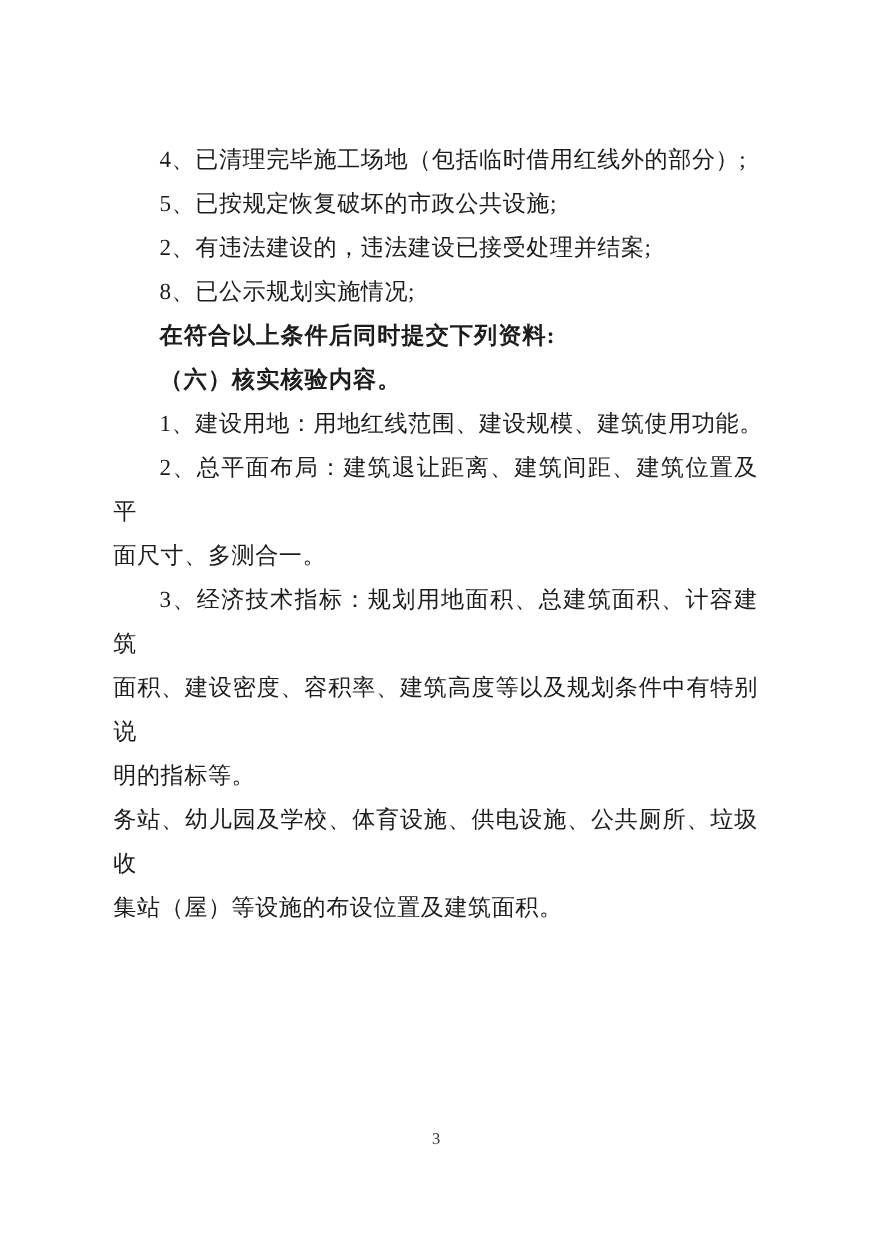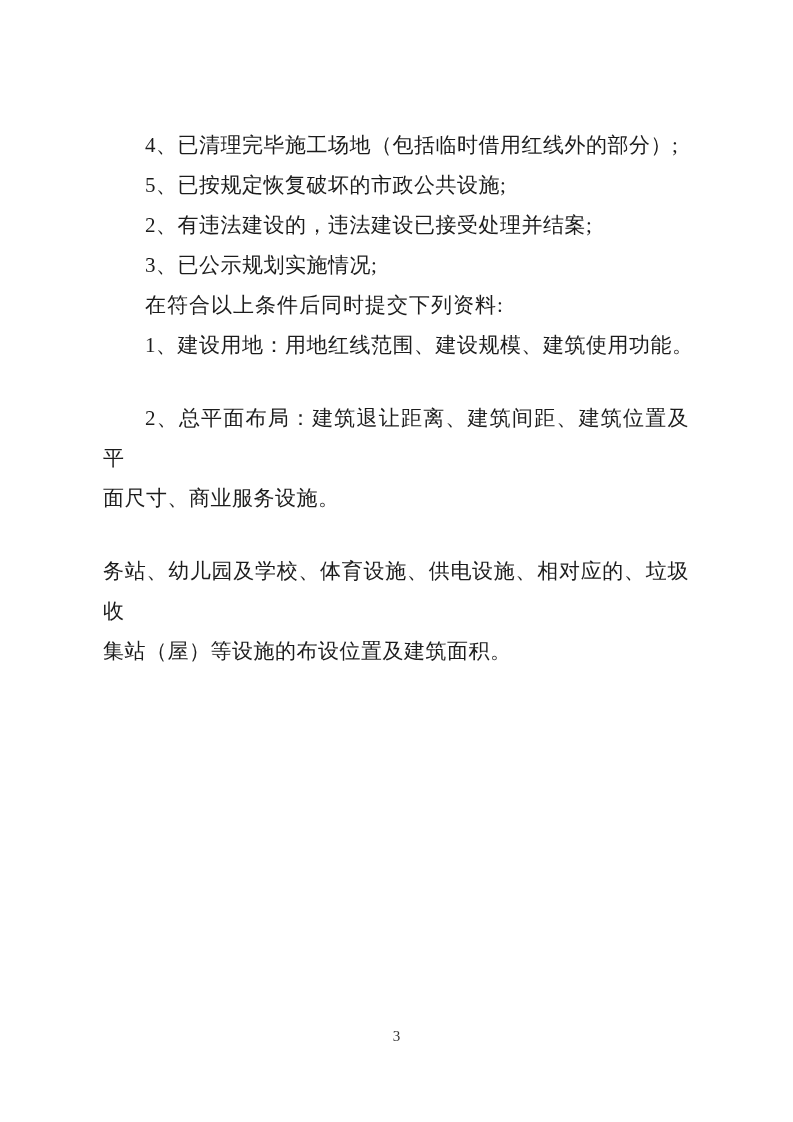--- a/index.html
+++ b/index.html
@@ -28,26 +28,25 @@
   .para { margin: 0; padding: 0; }
   .line {
     white-space: nowrap;      
     overflow: visible;
   }
   
   .line.fill {
     white-space: normal;
     text-align: justify;
     text-align-last: justify;
-    margin-top: 33px;
   }
   
   .line.first { text-indent: 42px; }
   .para.bold .line {
-    font-weight: 400;
+    font-weight: 700;
     letter-spacing: 1px;
   }
   .page-number {
     position: absolute;
     left: 0;
     right: 0;
     top: 1028px;
     text-align: center;
     font-size: 15px;
     color: #333333;
@@ -62,31 +61,39 @@
       <div class="para normal">
         <div class="line first">4、已清理完毕施工场地（包括临时借用红线外的部分）;</div>
       </div>
       <div class="para normal">
         <div class="line first">5、已按规定恢复破坏的市政公共设施;</div>
       </div>
       <div class="para normal">
         <div class="line first">2、有违法建设的，违法建设已接受处理并结案;</div>
       </div>
       <div class="para normal">
-        <div class="line first">3、已公示规划实施情况;</div>
+        <div class="line first">8、已公示规划实施情况;</div>
       </div>
       <div class="para bold">
         <div class="line first">在符合以上条件后同时提交下列资料:</div>
+      </div>
+      <div class="para bold">
+        <div class="line first">（六）核实核验内容。</div>
       </div>
       <div class="para normal">
         <div class="line first">1、建设用地：用地红线范围、建设规模、建筑使用功能。</div>
       </div>
       <div class="para normal">
         <div class="line first fill">2、总平面布局：建筑退让距离、建筑间距、建筑位置及平</div>
-        <div class="line">面尺寸、商业服务设施。</div>
+        <div class="line">面尺寸、多测合一。</div>
       </div>
       <div class="para normal">
-        <div class="line fill">务站、幼儿园及学校、体育设施、供电设施、相对应的、垃圾收</div>
+        <div class="line first fill">3、经济技术指标：规划用地面积、总建筑面积、计容建筑</div>
+        <div class="line fill">面积、建设密度、容积率、建筑高度等以及规划条件中有特别说</div>
+        <div class="line">明的指标等。</div>
+      </div>
+      <div class="para normal">
+        <div class="line fill">务站、幼儿园及学校、体育设施、供电设施、公共厕所、垃圾收</div>
         <div class="line">集站（屋）等设施的布设位置及建筑面积。</div>
       </div>
     </div>
   <div class="page-number">3</div>
 </div>
 
 </body></html>

